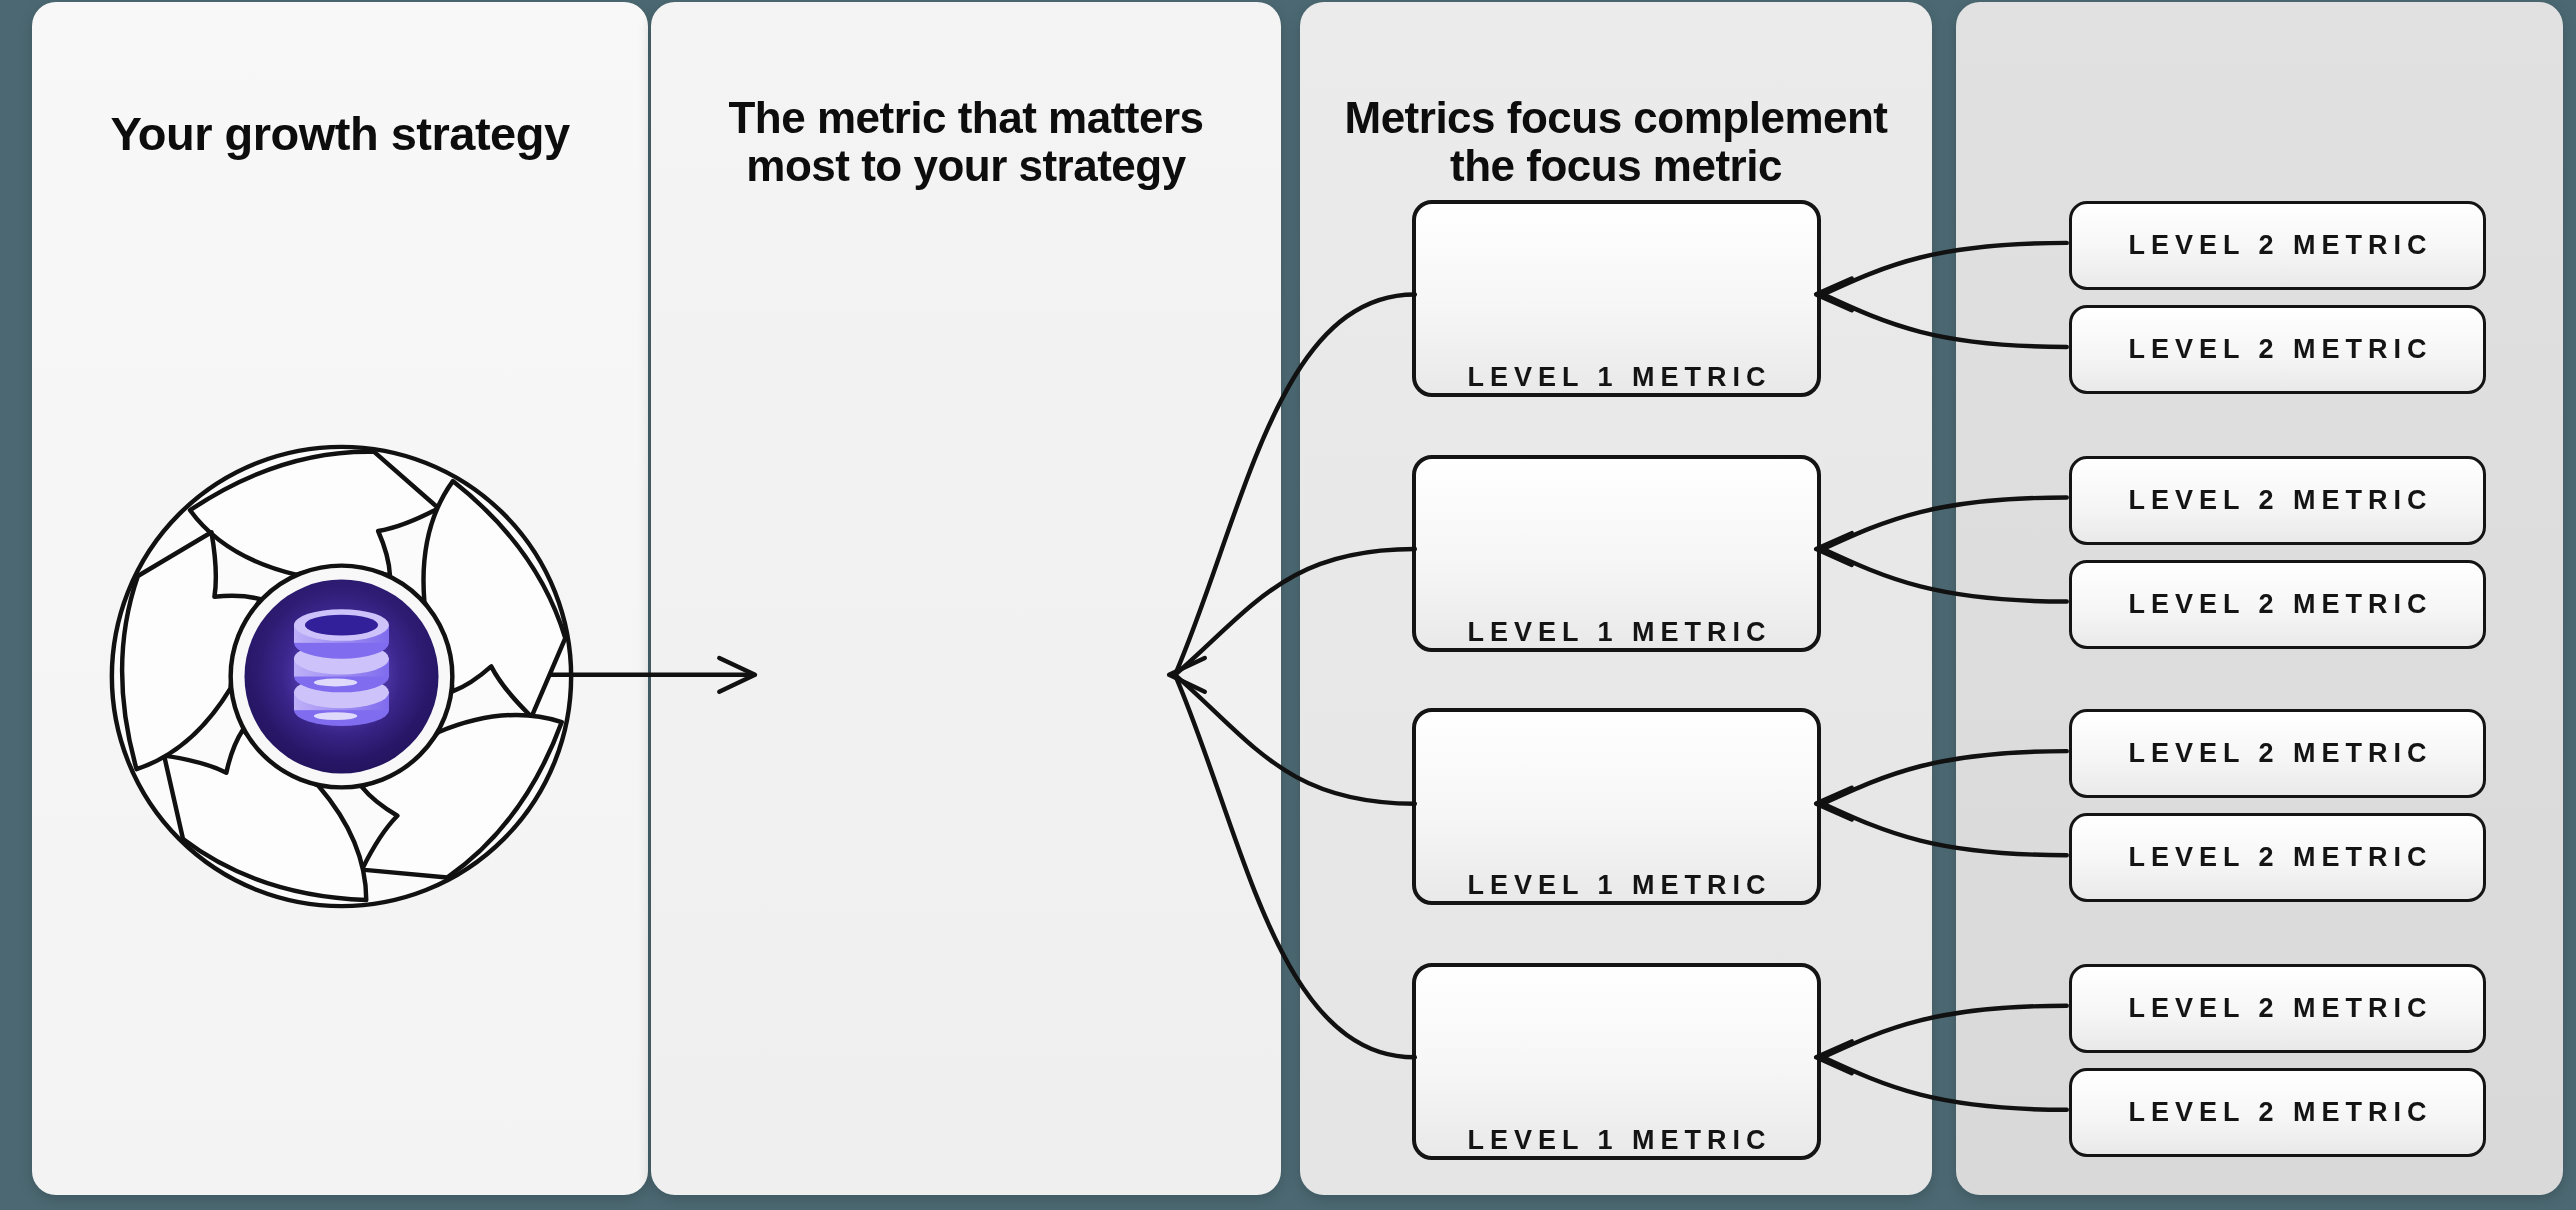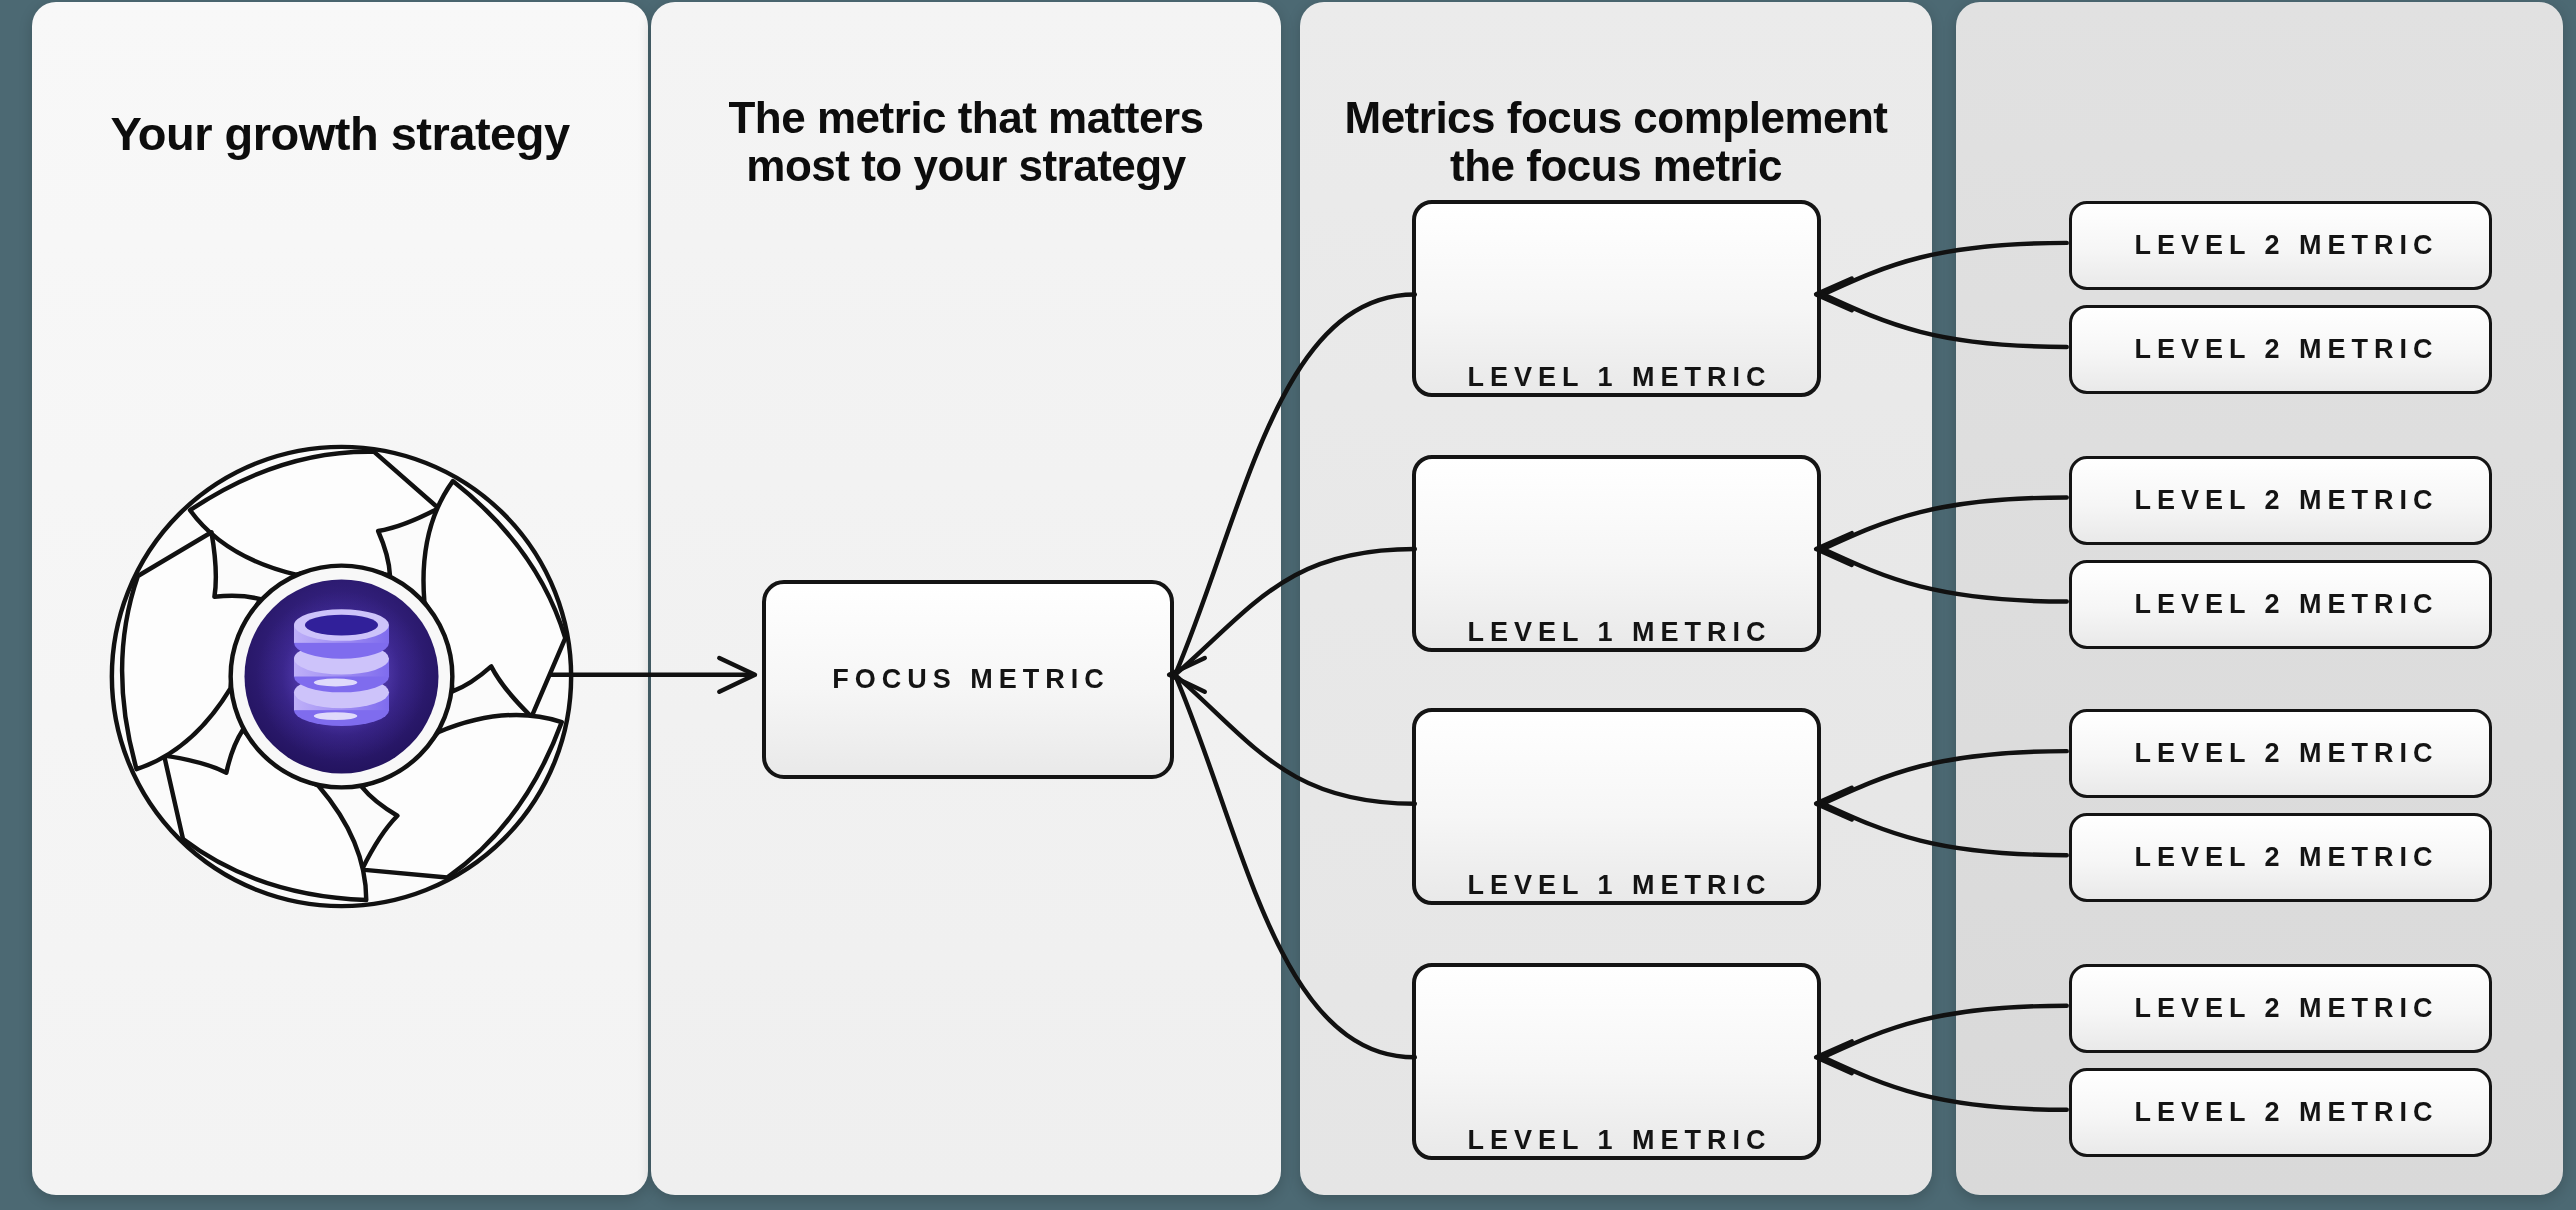--- a/index.html
+++ b/index.html
@@ -15,21 +15,21 @@
          font-weight:700;letter-spacing:-0.5px;}
   .title .tl{display:block;}
   .t1{top:75px;font-size:47px;line-height:52px;}
   .t2{top:55px;font-size:44px;line-height:48px;}
   .mbox{position:absolute;display:flex;align-items:center;justify-content:center;
         border:4px solid #141414;color:#141414;font-weight:700;
         background:linear-gradient(180deg,#ffffff 0%,#f6f6f6 55%,#e9e9e9 100%);
         font-size:27px;letter-spacing:6px;text-indent:6px;white-space:nowrap;}
   .focus-box{left:111px;top:578px;width:404px;height:191px;border-radius:22px;}
   .l1-box{left:112px;width:401px;height:189px;border-radius:20px;align-items:flex-end;}
-  .l2-box{left:113px;width:411px;height:83px;border-radius:18px;border-width:3.5px;padding-left:6px;}
+  .l2-box{left:113px;width:411px;height:83px;border-radius:18px;border-width:3.5px;}
   #connector-layer{position:absolute;left:0;top:0;z-index:10;pointer-events:none;}
   #flywheel{position:absolute;left:67px;top:432px;}
 </style>
 </head>
 <body>
 
 <div id="canvas">
 
   <section class="panel p1">
     <h1 class="title t1">
@@ -88,23 +88,20 @@
         </g>
       </g>
     </svg>
   </section>
 
   <section class="panel p2">
     <h2 class="title t2">
       <span class="tl">The metric that matters</span>
       <span class="tl">most to your strategy</span>
     </h2>
-    <div class="mbox focus-box">
-      <span>FOCUS METRIC</span>
-    </div>
   </section>
 
   <section class="panel p3">
     <h2 class="title t2">
       <span class="tl">Metrics focus complement</span>
       <span class="tl">the focus metric</span>
     </h2>
     <div class="mbox l1-box" style="top:198px">
         <span>LEVEL 1 METRIC</span>
       </div>

